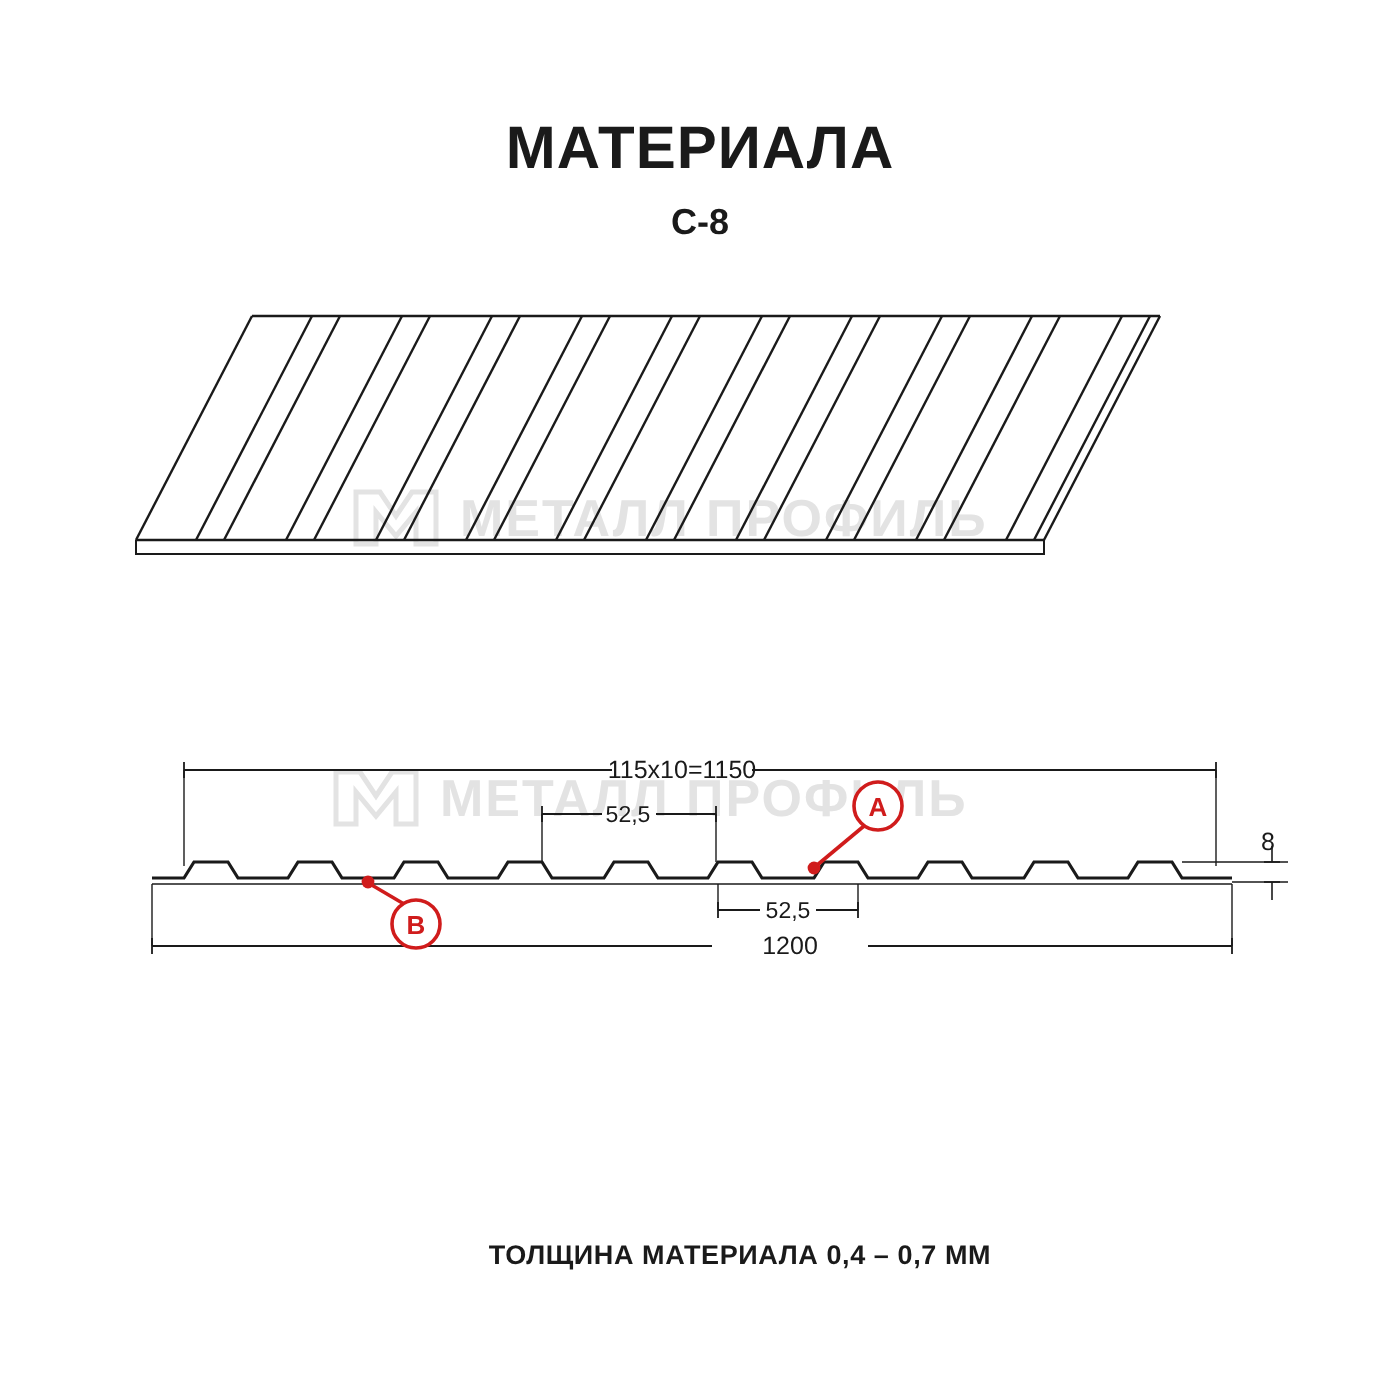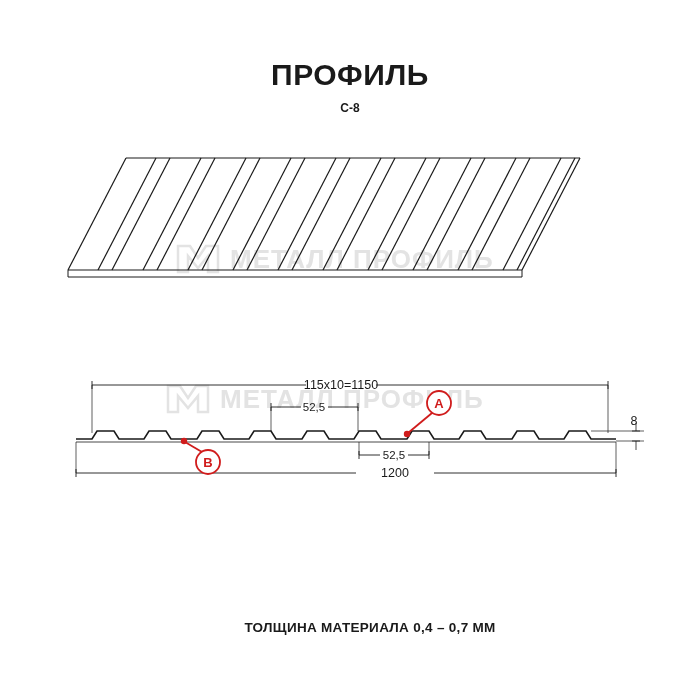--- a/index.html
+++ b/index.html
@@ -29,21 +29,21 @@
     font-weight: bold;
     letter-spacing: 0.5px;
     color: #1a1a1a;
   }
   .subtitle {
     position: absolute;
     top: 101px;
     left: 0;
     width: 700px;
     text-align: center;
-    font-size: 12px;
+    font-size: 18px;
     font-weight: bold;
     color: #1a1a1a;
   }
   .footer-note {
     position: absolute;
     top: 620px;
     left: 0;
     width: 700px;
     text-align: center;
     font-size: 13.5px;
@@ -96,21 +96,21 @@
     font-size: 13px;
     font-weight: bold;
     fill: #d01c1c;
   }
 </style>
 </head>
 <body>
 
 <div class="page">
 
-  <div class="title">ПРОФИЛЬ</div>
+  <div class="title">МАТЕРИАЛА</div>
   <div class="subtitle">С-8</div>
 
   <div class="wm wm-1">
     <svg width="330" height="60" viewBox="0 0 330 60">
       <g>
         <path d="M18,44 L18,18 L30,18 L38,30 L46,18 L58,18 L58,44 L48,44 L48,28 L38,40 L28,28 L28,44 Z" fill="none" stroke="#e3e3e3" stroke-width="2.5"></path>
         <text x="70" y="40">МЕТАЛЛ ПРОФИЛЬ</text>
       </g>
     </svg>
   </div>

